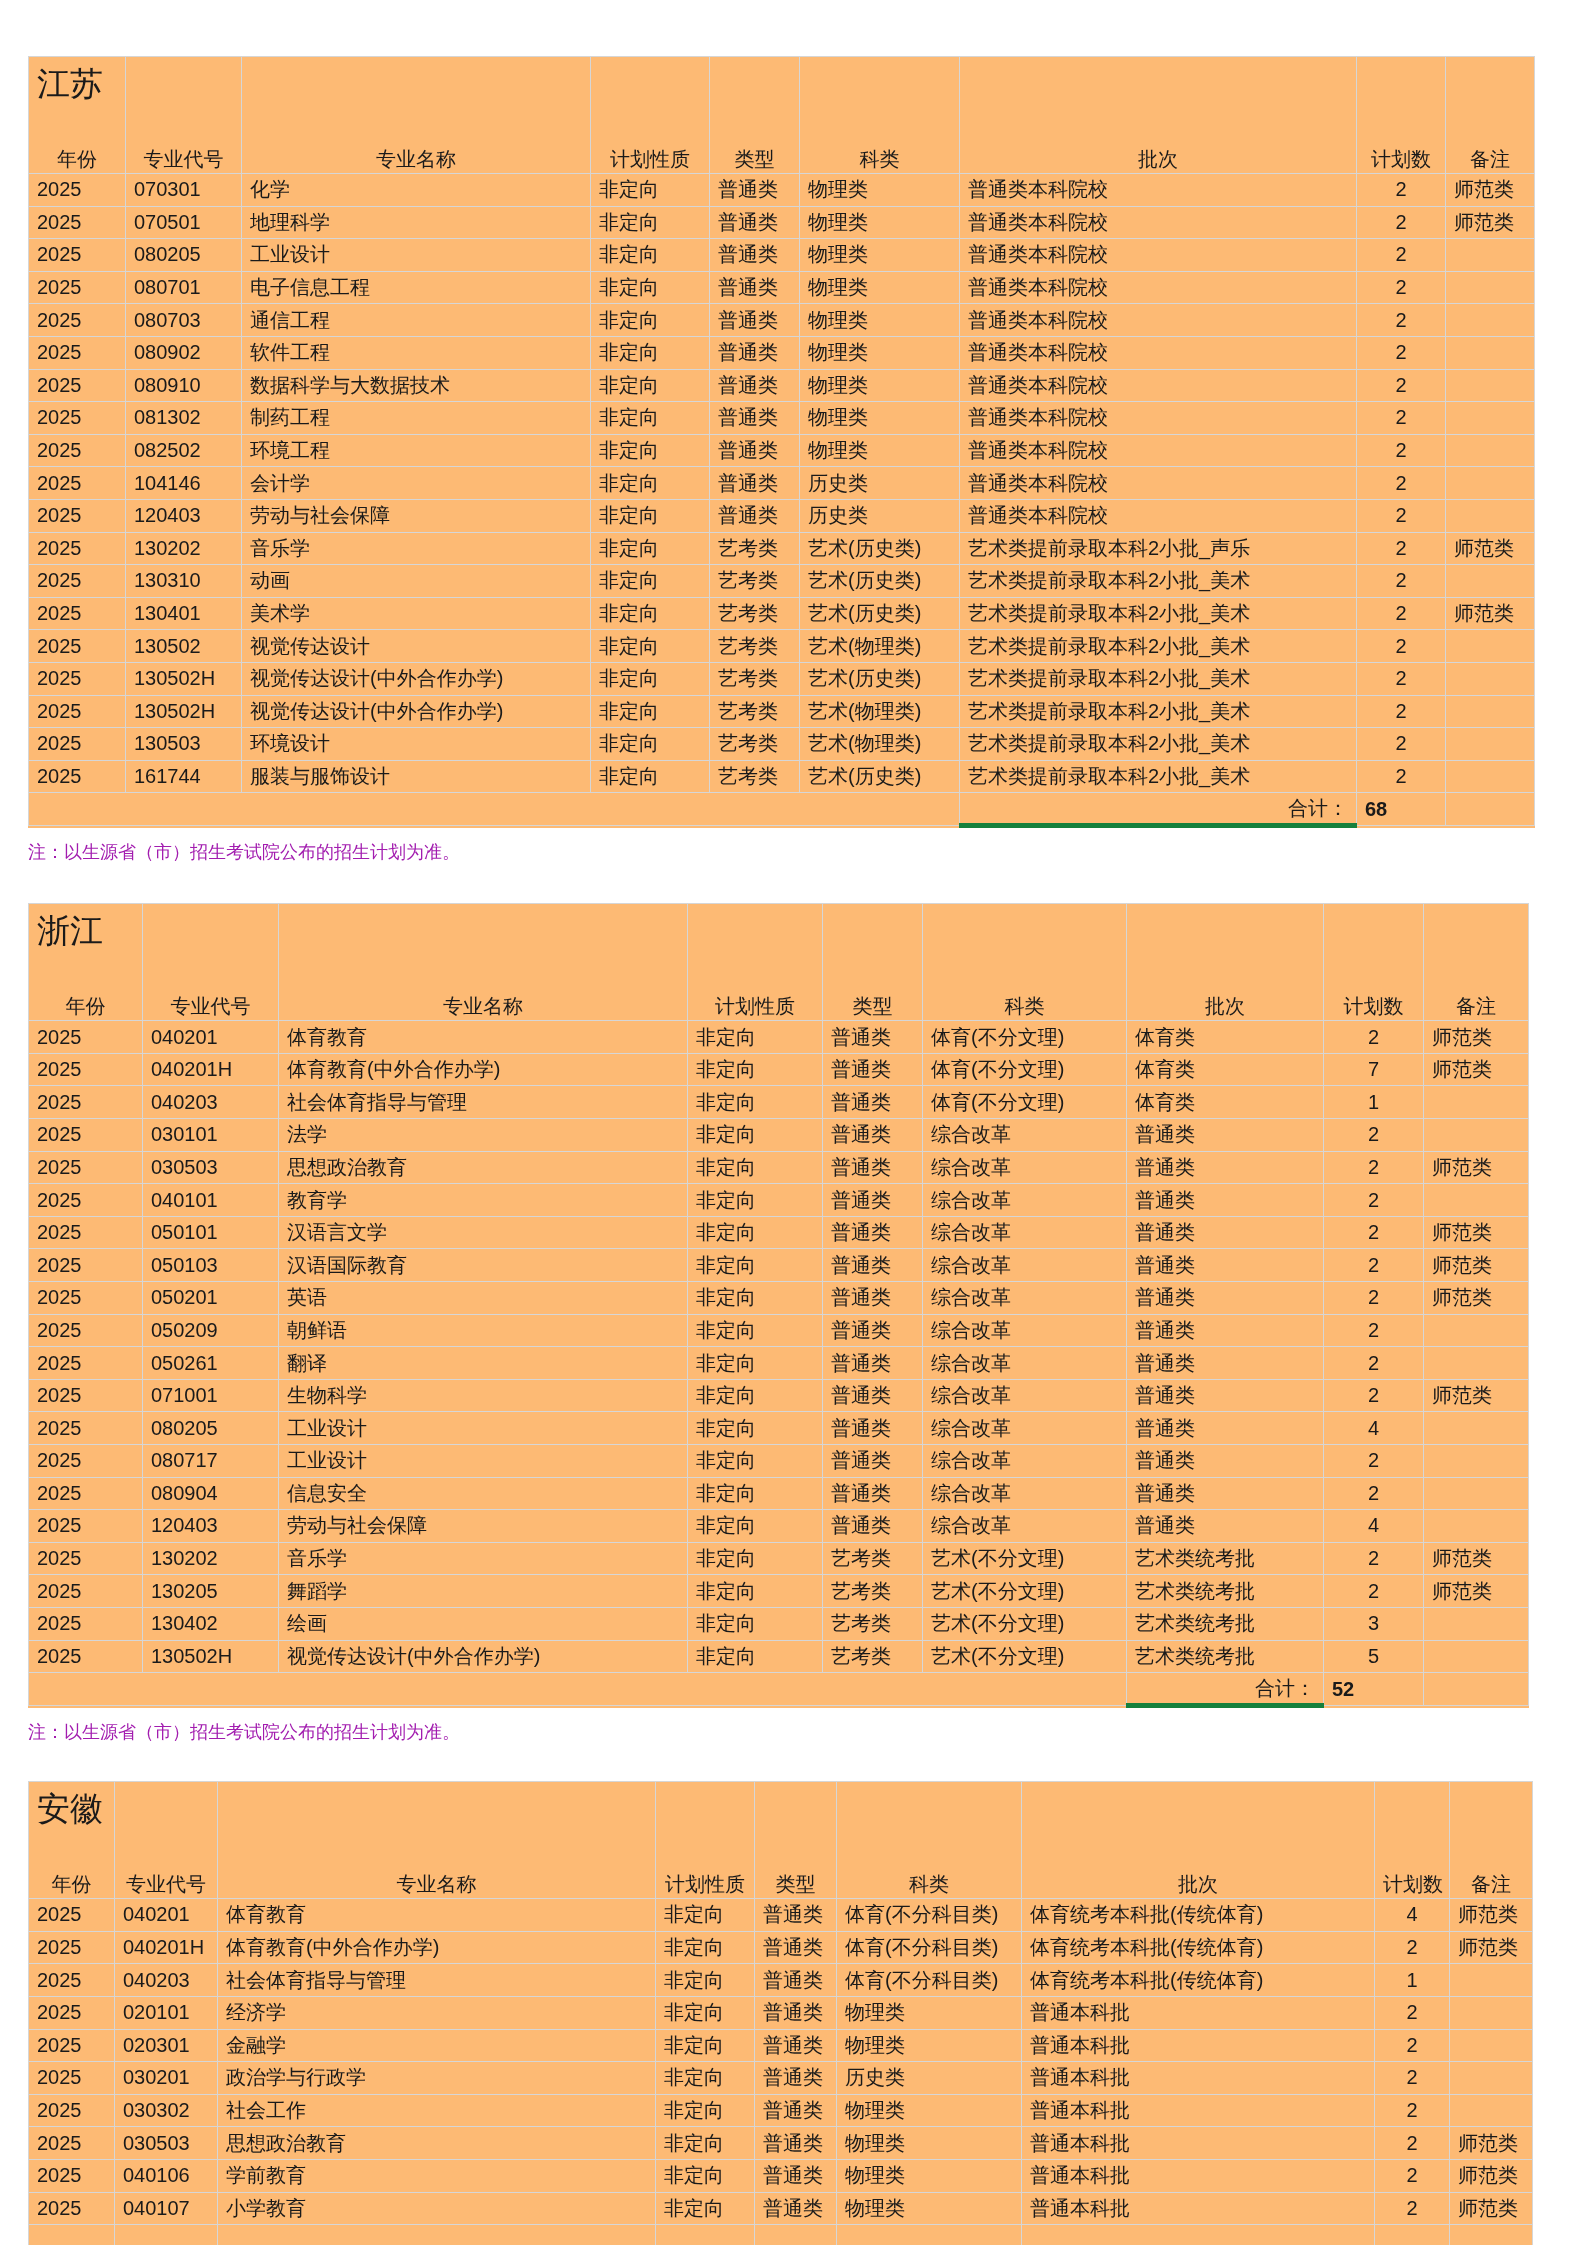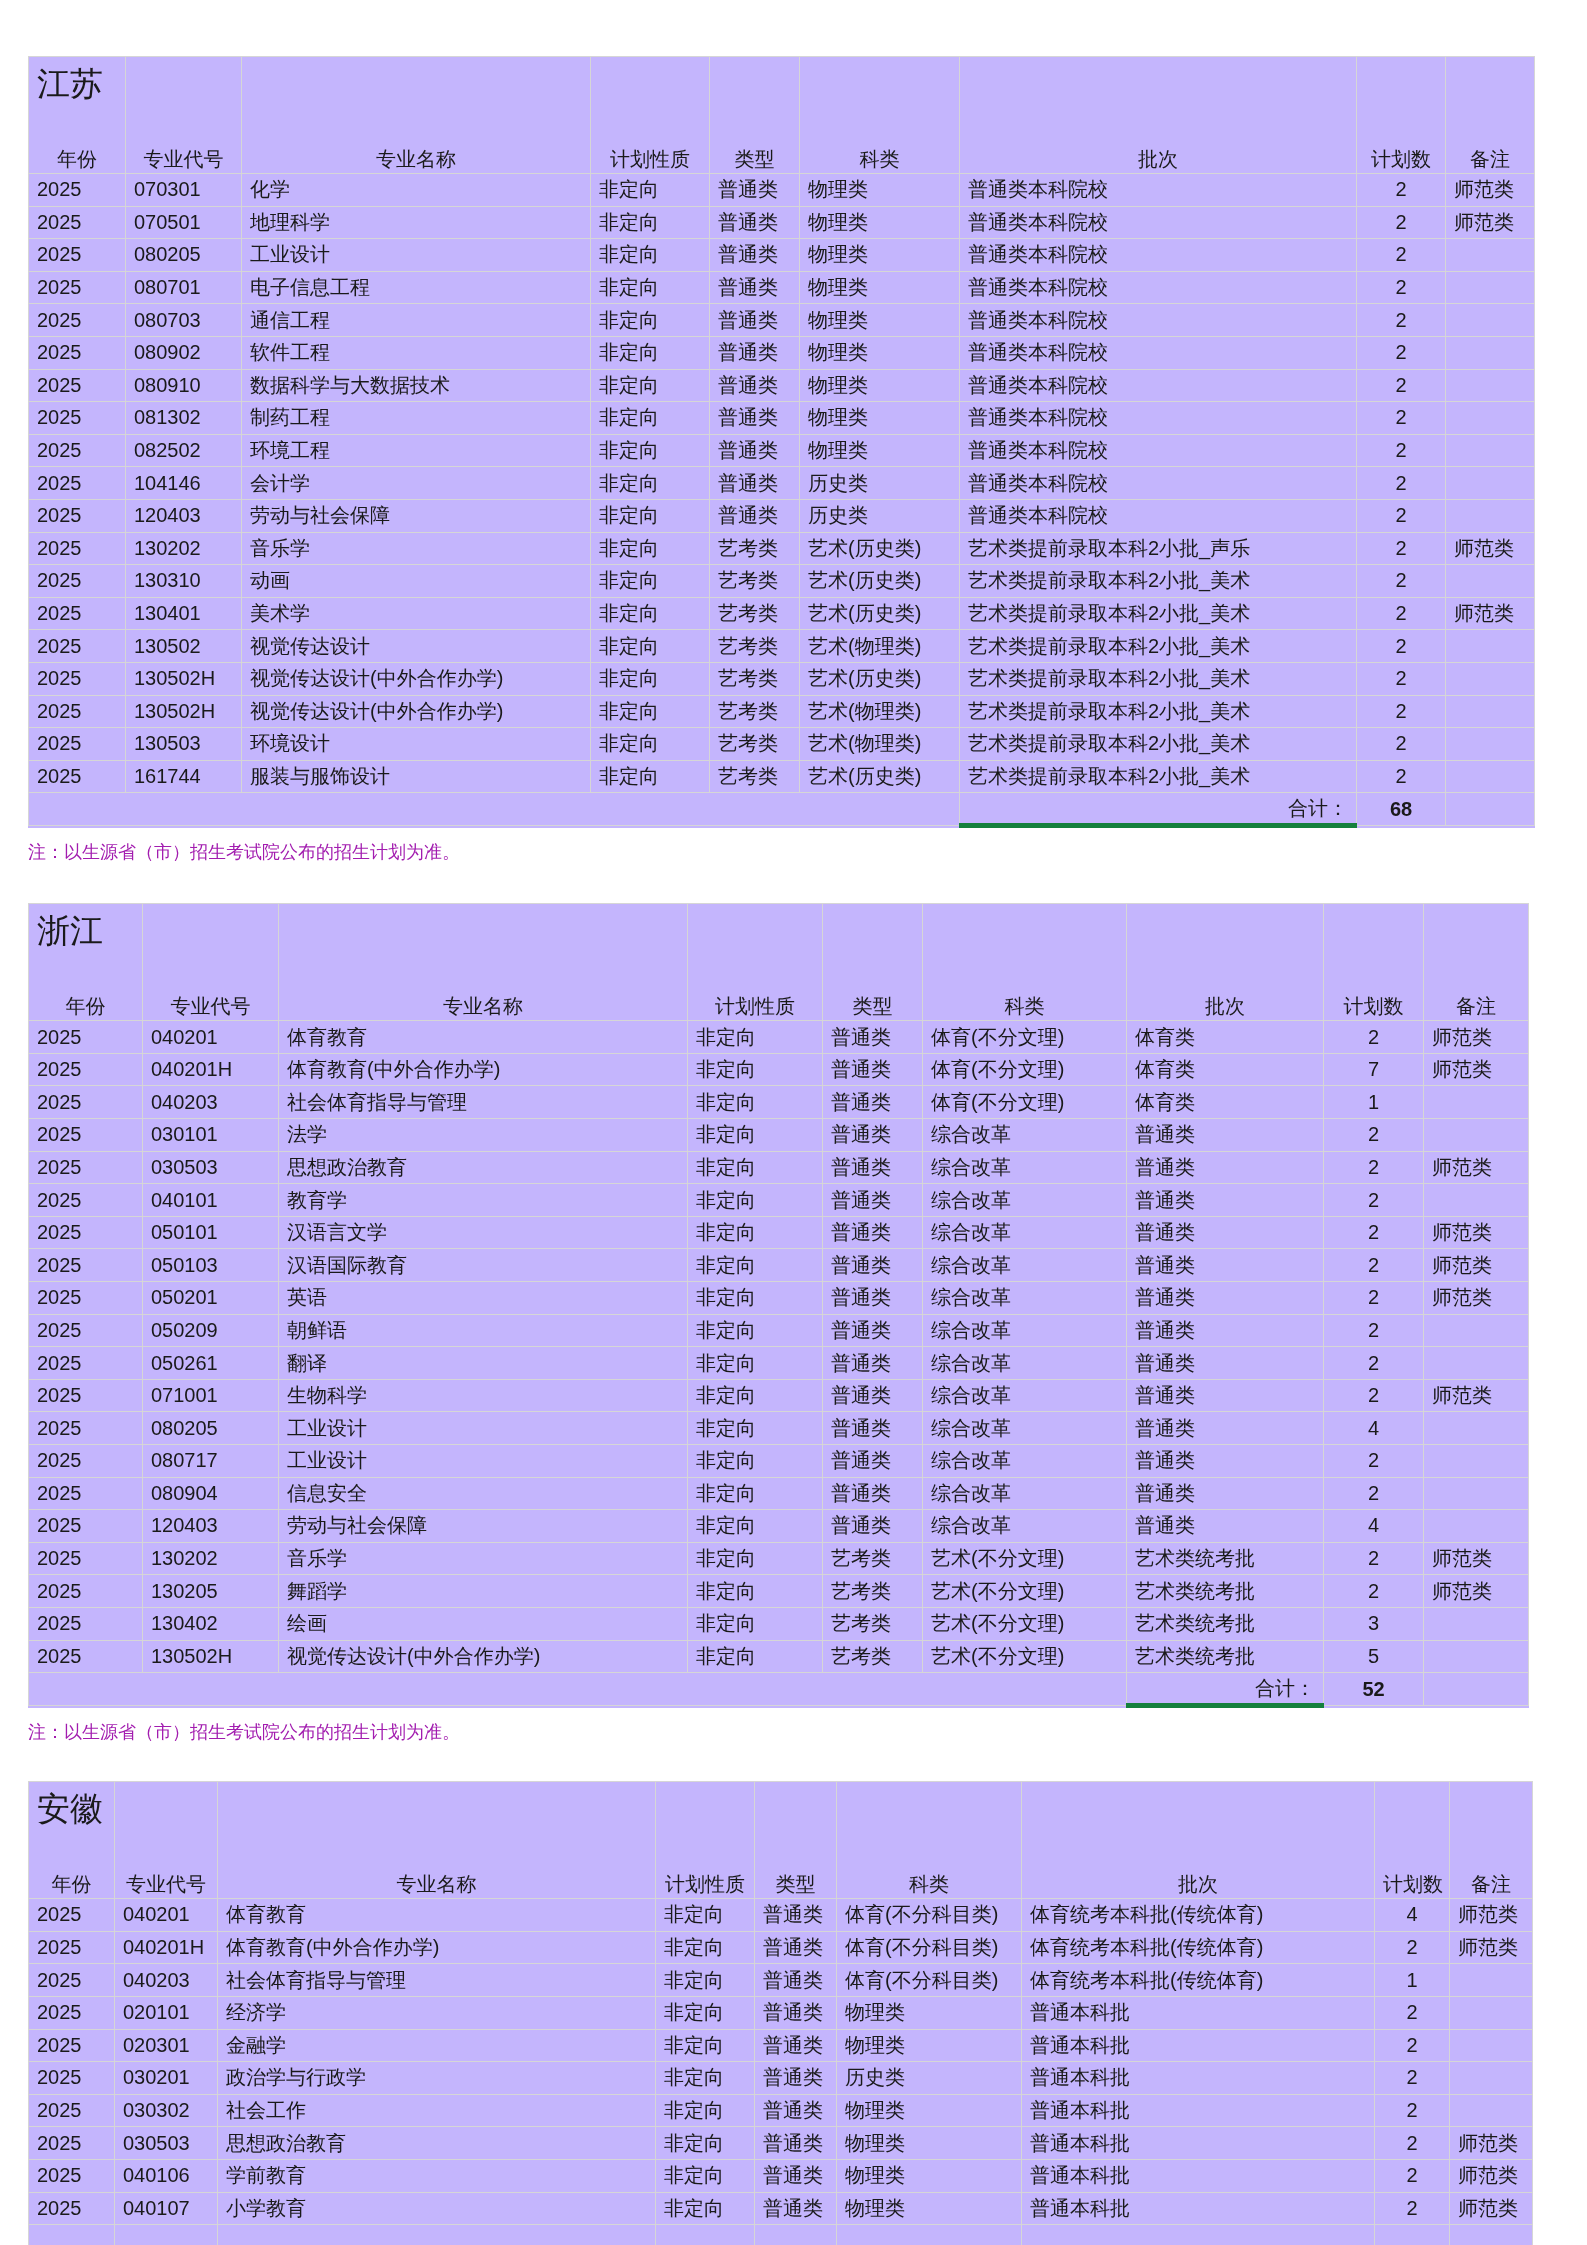--- a/index.html
+++ b/index.html
@@ -6,21 +6,21 @@
   body {
     width: 1587px; height: 2245px; overflow: hidden;
     font-family: "Liberation Sans", "DejaVu Sans", sans-serif;
     color: #1a1a1a;
   }
   .page { padding: 56px 0 0 28px; }
 
   table.plan-table {
     border-collapse: collapse;
     table-layout: fixed;
-    background: #c4b5fd;
+    background: #fdba74;
   }
   table.plan-table th, table.plan-table td {
     border: 1px solid #d6d6d6;
     padding: 0 8px;
     white-space: nowrap;
     overflow: hidden;
     font-size: 20px;
     font-weight: 400;
   }
   thead tr { height: 117px; }
@@ -41,21 +41,21 @@
     font-weight: 400;
     line-height: 1.15;
     white-space: nowrap;
   }
   tbody td { vertical-align: middle; text-align: left; }
   td.c7 { text-align: center; padding: 0 2px; font-weight: 700; }
 
   
   tfoot td { border: none; }
   tfoot td.t-label { text-align: right; border-bottom: 5px solid #15803d; font-weight: 400; }
-  tfoot td.t-value { border: 1px solid #d6d6d6; text-align: center; font-weight: 700; margin-top: 37px; }
+  tfoot td.t-value { border: 1px solid #d6d6d6; text-align: left; font-weight: 700; margin-top: 37px; }
   tfoot td.t-remark { border-right: 1px solid #d6d6d6; border-bottom: 1px solid #d6d6d6; }
 
   .table-note {
     margin: 15px 0 0 0;
     font-size: 18px;
     line-height: 18px;
     color: #a21caf;
   }
   .gap-a { margin-top: 42px; }
   .gap-b { margin-top: 40px; }

